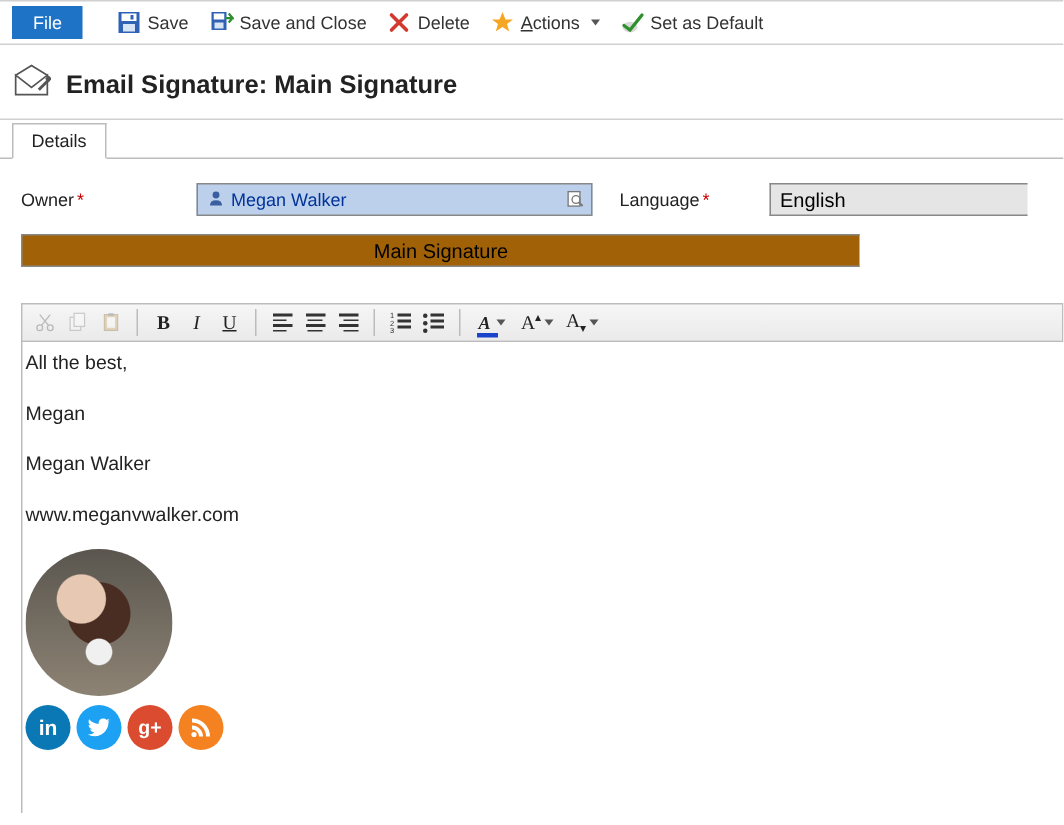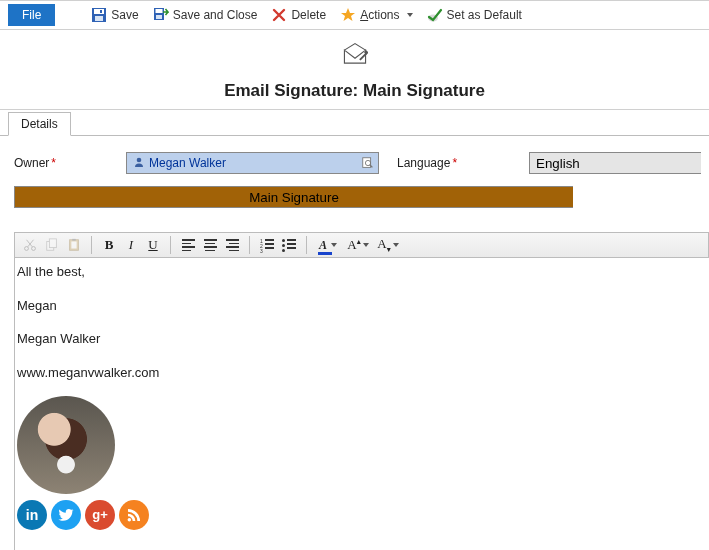--- a/index.html
+++ b/index.html
@@ -21,21 +21,21 @@
       border-top: 1px solid #d0d0d0;
       border-bottom: 1px solid #d0d0d0;
       background: #fff;
     }
     .file-btn {
       background: #1e73c6;
       color: #fff;
       height: 22px;
       padding: 0 14px;
       margin-left: 8px;
-      margin-right: 32px;
+      margin-right: 19px;
       display: flex; align-items: center;
       font-size: 12px;
       cursor: pointer;
     }
     .action-item {
       display: flex;
       align-items: center;
       height: 100%;
       padding: 0 10px 0 4px;
       cursor: pointer;
@@ -51,21 +51,20 @@
       border-right:3px solid transparent;border-top:4px solid #555;
       margin-left:3px;
     }
     .u { text-decoration: underline; display:inline; }
 
     
     .page-header {
       display:flex; align-items:center;
       padding: 12px 8px 8px 8px;
       gap: 10px;
-      flex-direction: column;
     }
     .page-header h1 {
       font-size: 17px; font-weight: bold;
     }
     .mail-icon svg { width:26px; height:26px; }
 
     .maindiv { border-top: 1px solid #d0d0d0; }
 
     
     .tabrow {
@@ -88,21 +87,21 @@
       padding: 4px 12px 0 12px;
       font-size:12px;
       position:relative;
       z-index:1;
       cursor:pointer;
       text-align:right;
     }
 
     
     .form-area {
-      padding: 16px 8px 12px 14px;
+      padding: 16px 24px 12px 14px;
     }
     .form-row {
       display:flex;
       align-items:center;
       margin-bottom: 12px;
       gap: 0;
     }
     .lbl {
       width: 118px;
       color:#222;
@@ -120,21 +119,21 @@
       cursor:pointer;
     }
     .lookup .search {
       margin-left:auto;
       width:16px; height:16px;
       display:flex; align-items:center; justify-content:center;
     }
     .lookup-link { color:#003399; font-size:12px; }
     .person-ico svg{ width:12px; height:12px; }
 
-    .lang-wrap { margin-left: 18px; display:flex; align-items:center;gap:32px; }
+    .lang-wrap { margin-left: 18px; display:flex; align-items:center; }
     .lang-lbl { width: 100px; }
     .lang-input {
       height:22px; width: 172px;
       border:1px solid #888; border-right:none;
       background:#e5e5e5; padding:0 6px;
     }
 
     .title-input {
       height:22px; width:559px;
       border:1px solid #888; border-right:none;

